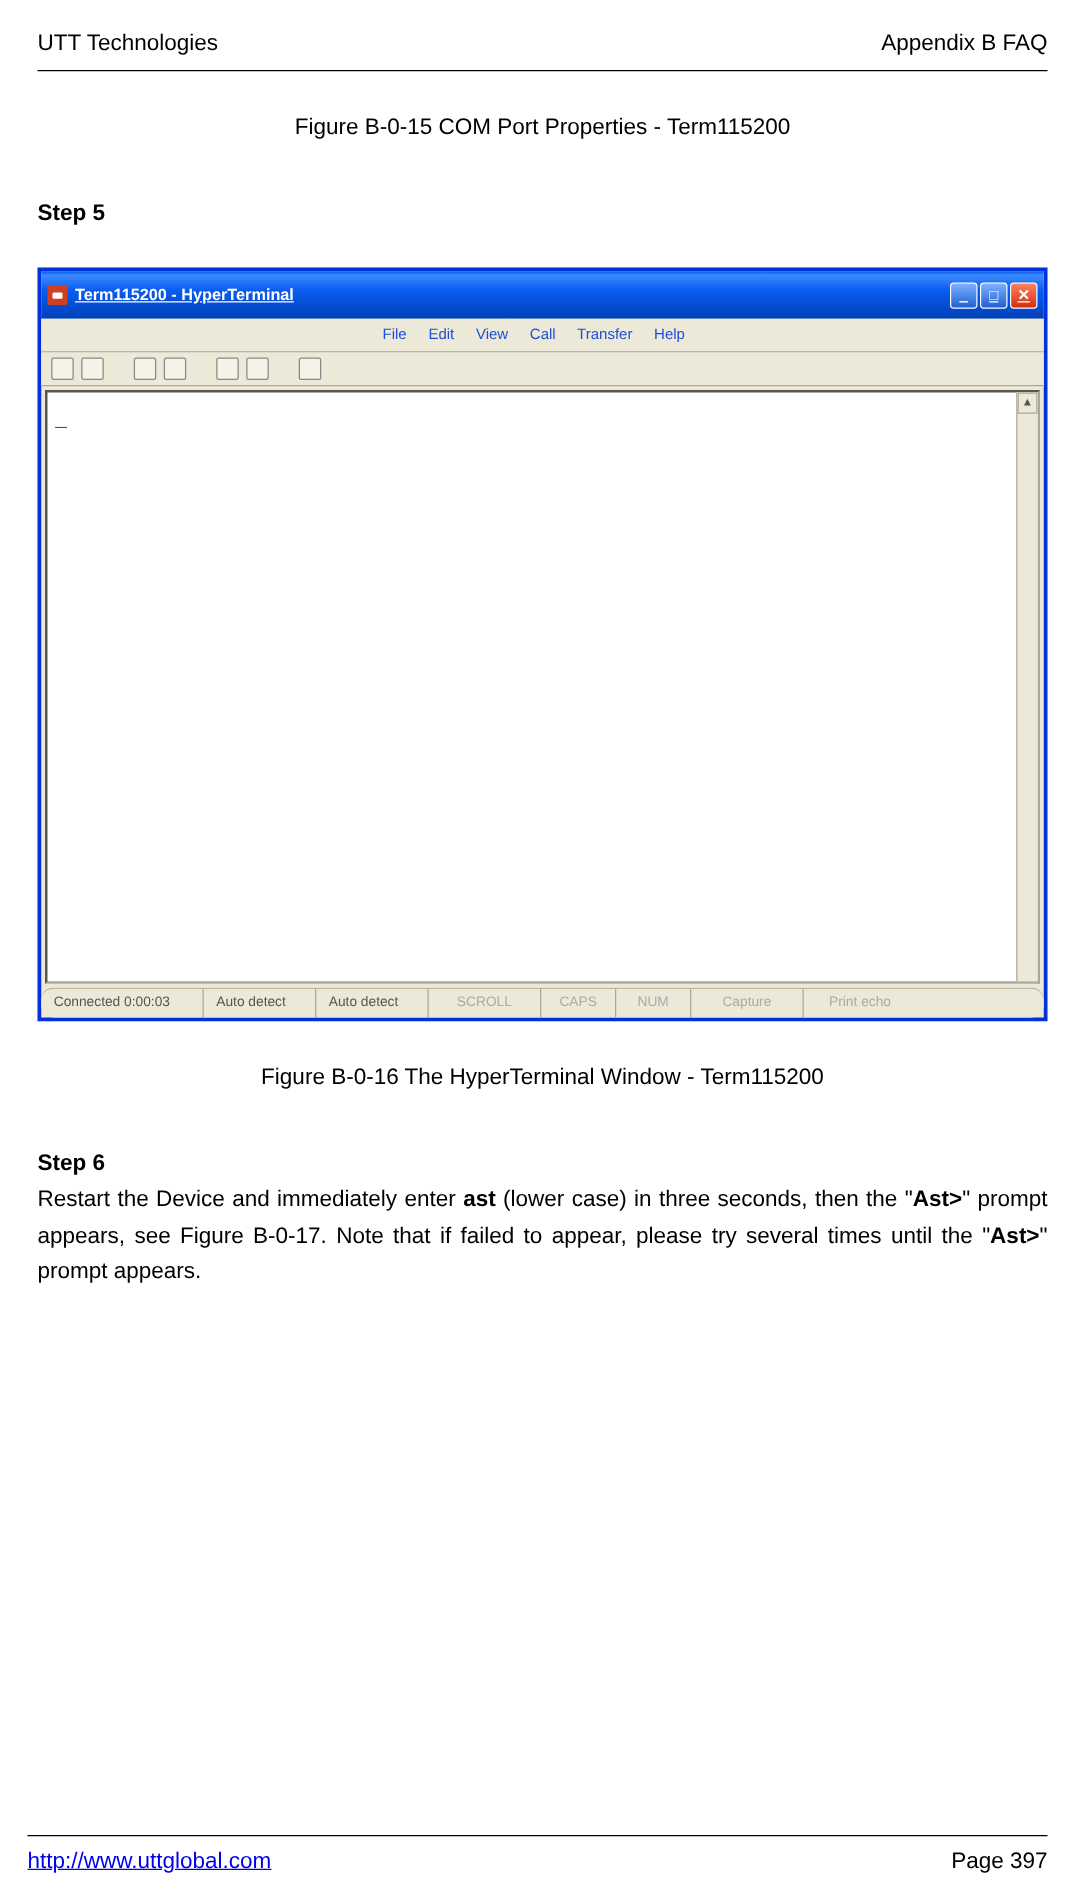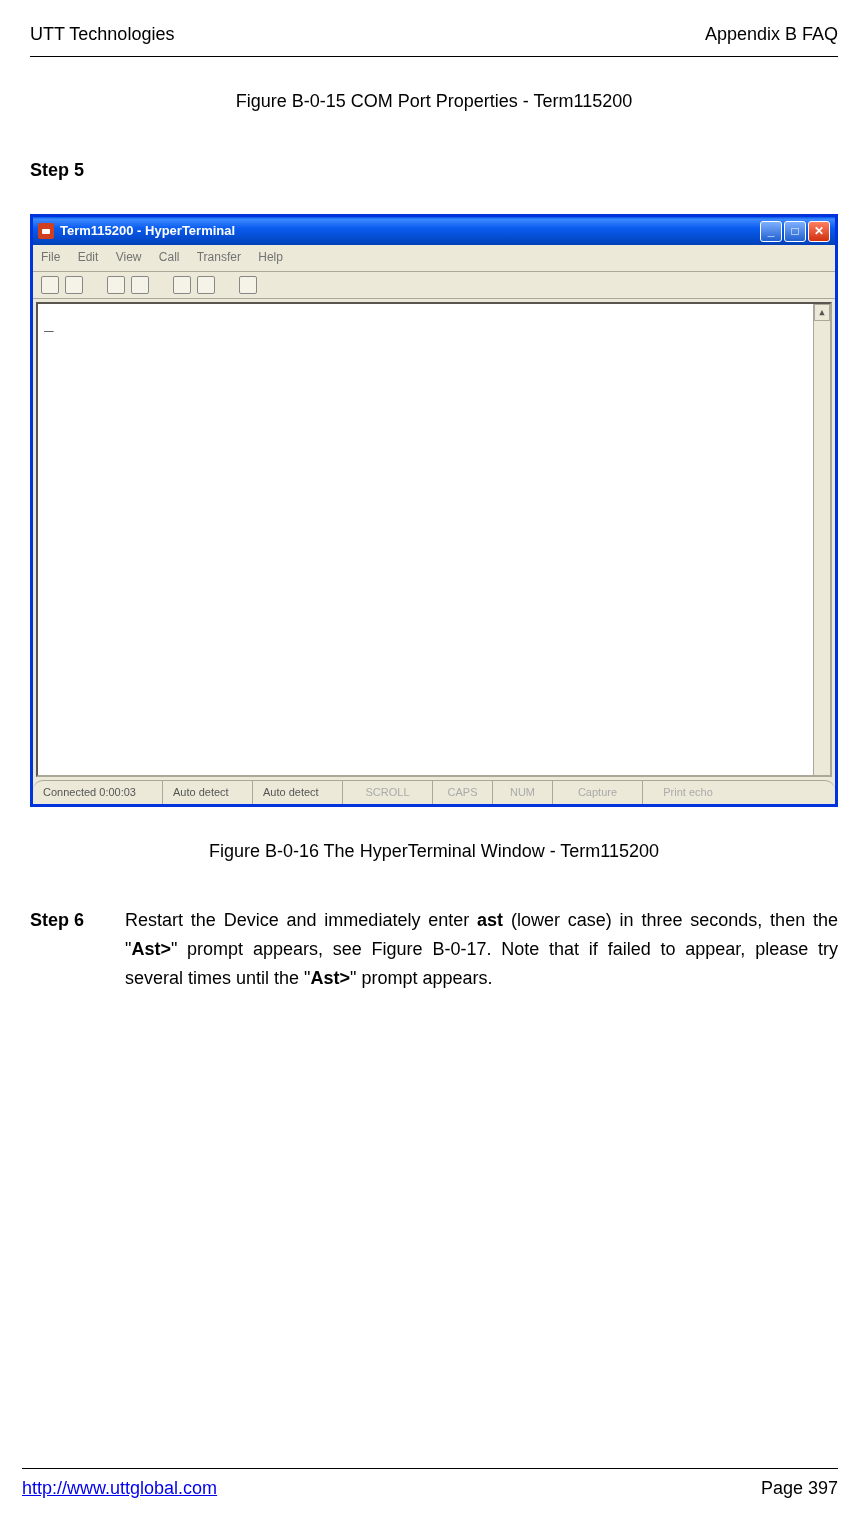--- a/index.html
+++ b/index.html
@@ -27,41 +27,43 @@
     }
     .figure-caption {
       text-align: center;
       font-weight: normal;
       margin: 20px 0 40px;
     }
     .step-para {
       display: flex;
       margin-bottom: 30px;
       text-align: justify;
+      flex-direction: column;
     }
     .step-label {
       font-weight: bold;
       min-width: 95px;
     }
     .step-text {
       flex: 1;
     }
     .screenshot-container {
       border: 3px solid #0033dd;
       margin: 10px 0 30px;
       background: #ece9d8;
     }
     .titlebar {
       background: linear-gradient(to bottom, #0058e6 0%, #3d8aff 8%, #0a5cf0 40%, #0040b8 100%);
-      height: 28px;
+      height: 38px;
       display: flex;
       align-items: center;
       padding: 0 5px;
       color: #fff;
       font-size: 13px;
+      text-decoration: underline;
     }
     .titlebar-icon {
       width: 16px;
       height: 16px;
       background: #d04020;
       margin-right: 6px;
       display: inline-flex;
       align-items: center;
       justify-content: center;
       border-radius: 2px;
@@ -87,22 +89,23 @@
       background: linear-gradient(to bottom, #7eb0ff, #2060d0);
       color: #fff;
     }
     .win-btn.close {
       background: linear-gradient(to bottom, #ff8060, #d03010);
     }
     .menubar {
       background: #ece9d8;
       padding: 3px 8px;
       font-size: 12px;
-      color: #737373;
+      color: #1d4ed8;
       border-bottom: 1px solid #aca899;
+      text-align: center;
     }
     .menubar span {
       margin-right: 14px;
     }
     .toolbar {
       background: #ece9d8;
       padding: 4px 8px;
       border-bottom: 1px solid #aca899;
       display: flex;
       gap: 6px;

